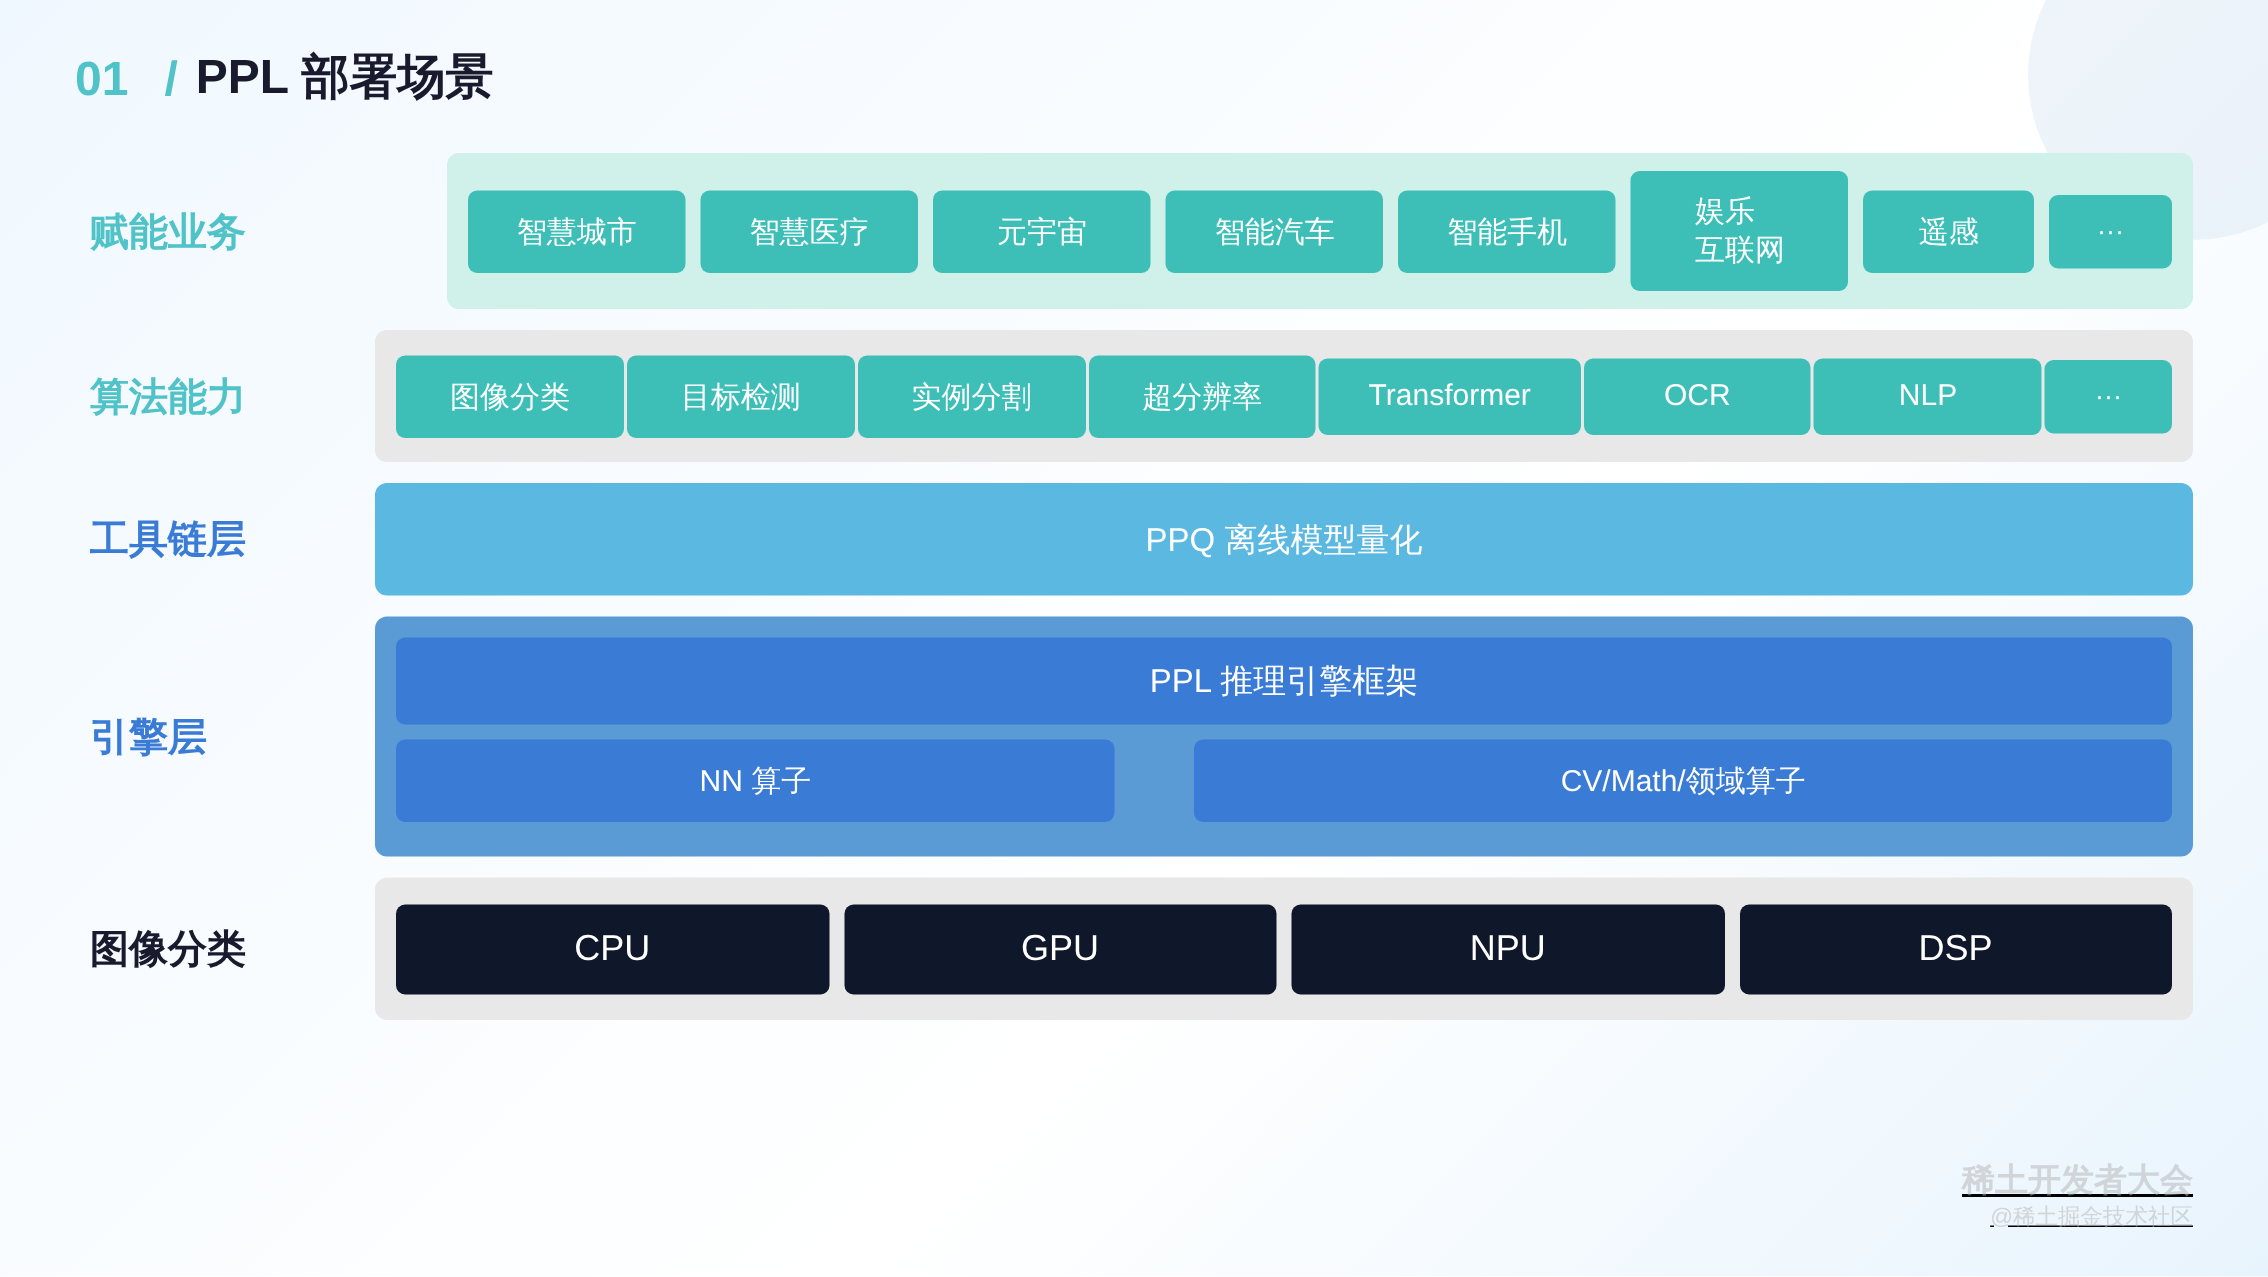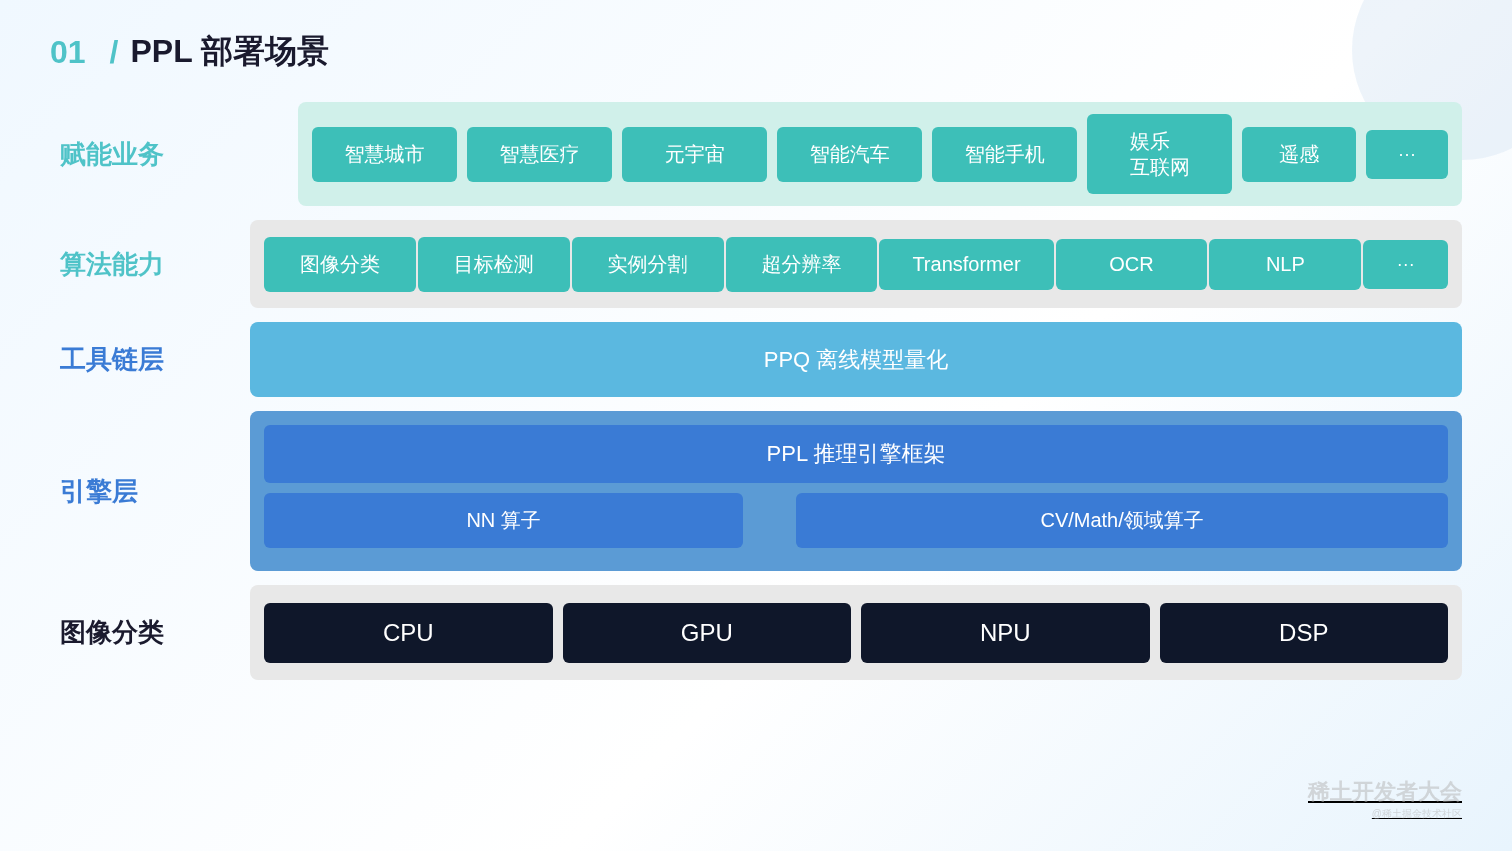--- a/index.html
+++ b/index.html
@@ -40,21 +40,21 @@
       text-align: right;
       z-index: 10;
       text-decoration: underline;
     }
     .watermark-title {
       font-size: 22px;
       color: rgba(180, 180, 180, 0.5);
       font-weight: bold;
     }
     .watermark-sub {
-      font-size: 10px;
+      font-size: 15px;
       color: rgba(180, 180, 180, 0.5);
     }
 
     .content {
       position: relative;
       z-index: 1;
     }
 
     
     .page-title {

